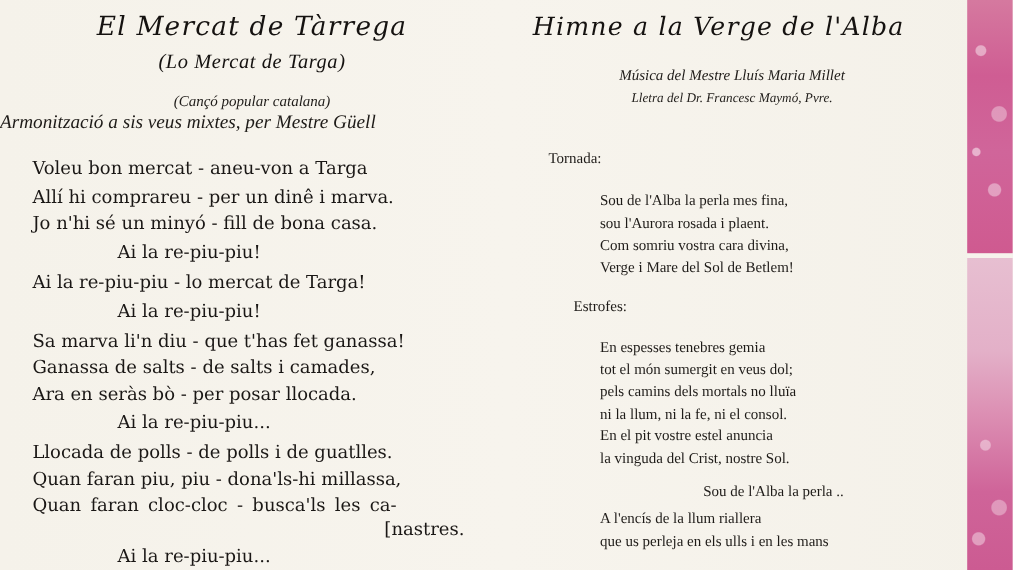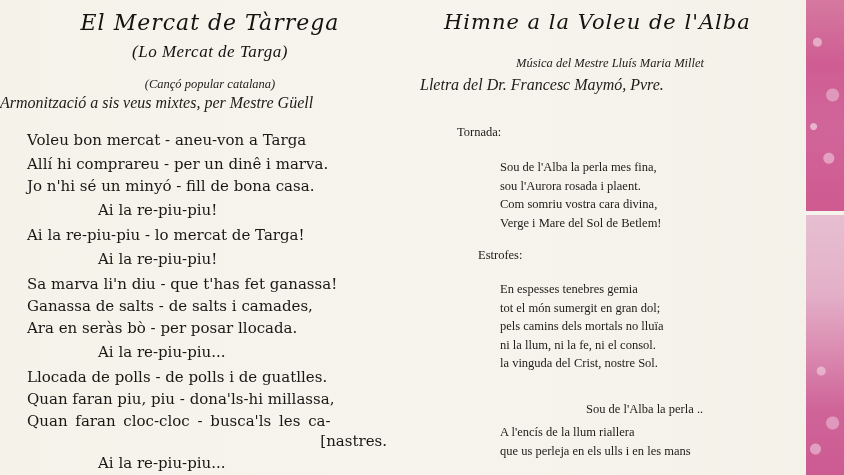--- a/index.html
+++ b/index.html
@@ -45,22 +45,22 @@
     .right-title {
       position: absolute; left: 444px; top: 10px; width: 330px;
       font-family: "DejaVu Serif", serif; font-style: italic; font-size: 21px;
       letter-spacing: 1px; color: #151210;
     }
     .right-credit1 {
       position: absolute; left: 420px; width: 380px; top: 56px; text-align: center;
       font-family: "Liberation Serif", serif; font-style: italic; font-size: 12.5px;
     }
     .right-credit2 {
-      position: absolute; left: 420px; width: 380px; top: 76px; 
-      font-family: "Liberation Serif", serif; font-style: italic; font-size: 16px;
+      position: absolute; left: 420px; width: 380px; top: 76px; text-align: center;
+      font-family: "Liberation Serif", serif; font-style: italic; font-size: 11px;
     }
     .section-label {
       position: absolute; left: 457px;
       font-family: "Liberation Serif", serif; font-size: 12.5px;
     }
     .stanza {
       position: absolute; left: 500px;
       font-family: "Liberation Serif", serif; font-size: 12.5px; line-height: 18.5px;
     }
     .stanza .line { white-space: nowrap; height: 18.5px; }
@@ -113,38 +113,39 @@
     <div class="lyric-line tight">Ganassa de salts - de salts i camades,</div>
     <div class="lyric-line">Ara en seràs bò - per posar llocada.</div>
     <div class="lyric-line refrain">Ai la re-piu-piu...</div>
     <div class="lyric-line tight">Llocada de polls - de polls i de guatlles.</div>
     <div class="lyric-line tight">Quan faran piu, piu - dona'ls-hi millassa,</div>
     <div class="lyric-line justify">Quan faran cloc-cloc - busca'ls les ca-</div>
     <div class="lyric-line right">[nastres.</div>
     <div class="lyric-line refrain">Ai la re-piu-piu...</div>
   </div>
 
-  <div class="right-title">Himne a la Voleu de l'Alba</div>
+  <div class="right-title">Himne a la Verge de l'Alba</div>
   <div class="right-credit1">Música del Mestre Lluís Maria Millet</div>
   <div class="right-credit2">Lletra del Dr. Francesc Maymó, Pvre.</div>
 
   <div class="section-label" style="top:125px;">Tornada:</div>
   <div class="stanza" style="top:158px;">
     <div class="line">Sou de l'Alba la perla mes fina,</div>
     <div class="line">sou l'Aurora rosada i plaent.</div>
     <div class="line">Com somriu vostra cara divina,</div>
     <div class="line">Verge i Mare del Sol de Betlem!</div>
   </div>
 
   <div class="section-label" style="top:248px;margin-left:21px;">Estrofes:</div>
   <div class="stanza" style="top:280px;">
     <div class="line">En espesses tenebres gemia</div>
-    <div class="line">tot el món sumergit en gran dol;</div>
+    <div class="line">tot el món sumergit en veus dol;</div>
     <div class="line">pels camins dels mortals no lluïa</div>
     <div class="line">ni la llum, ni la fe, ni el consol.</div>
+    <div class="line">En el pit vostre estel anuncia</div>
     <div class="line">la vinguda del Crist, nostre Sol.</div>
   </div>
 
   <div class="refrain-right">Sou de l'Alba la perla ..</div>
 
   <div class="stanza" style="top:423px;">
     <div class="line">A l'encís de la llum riallera</div>
     <div class="line">que us perleja en els ulls i en les mans</div>
   </div>
 

